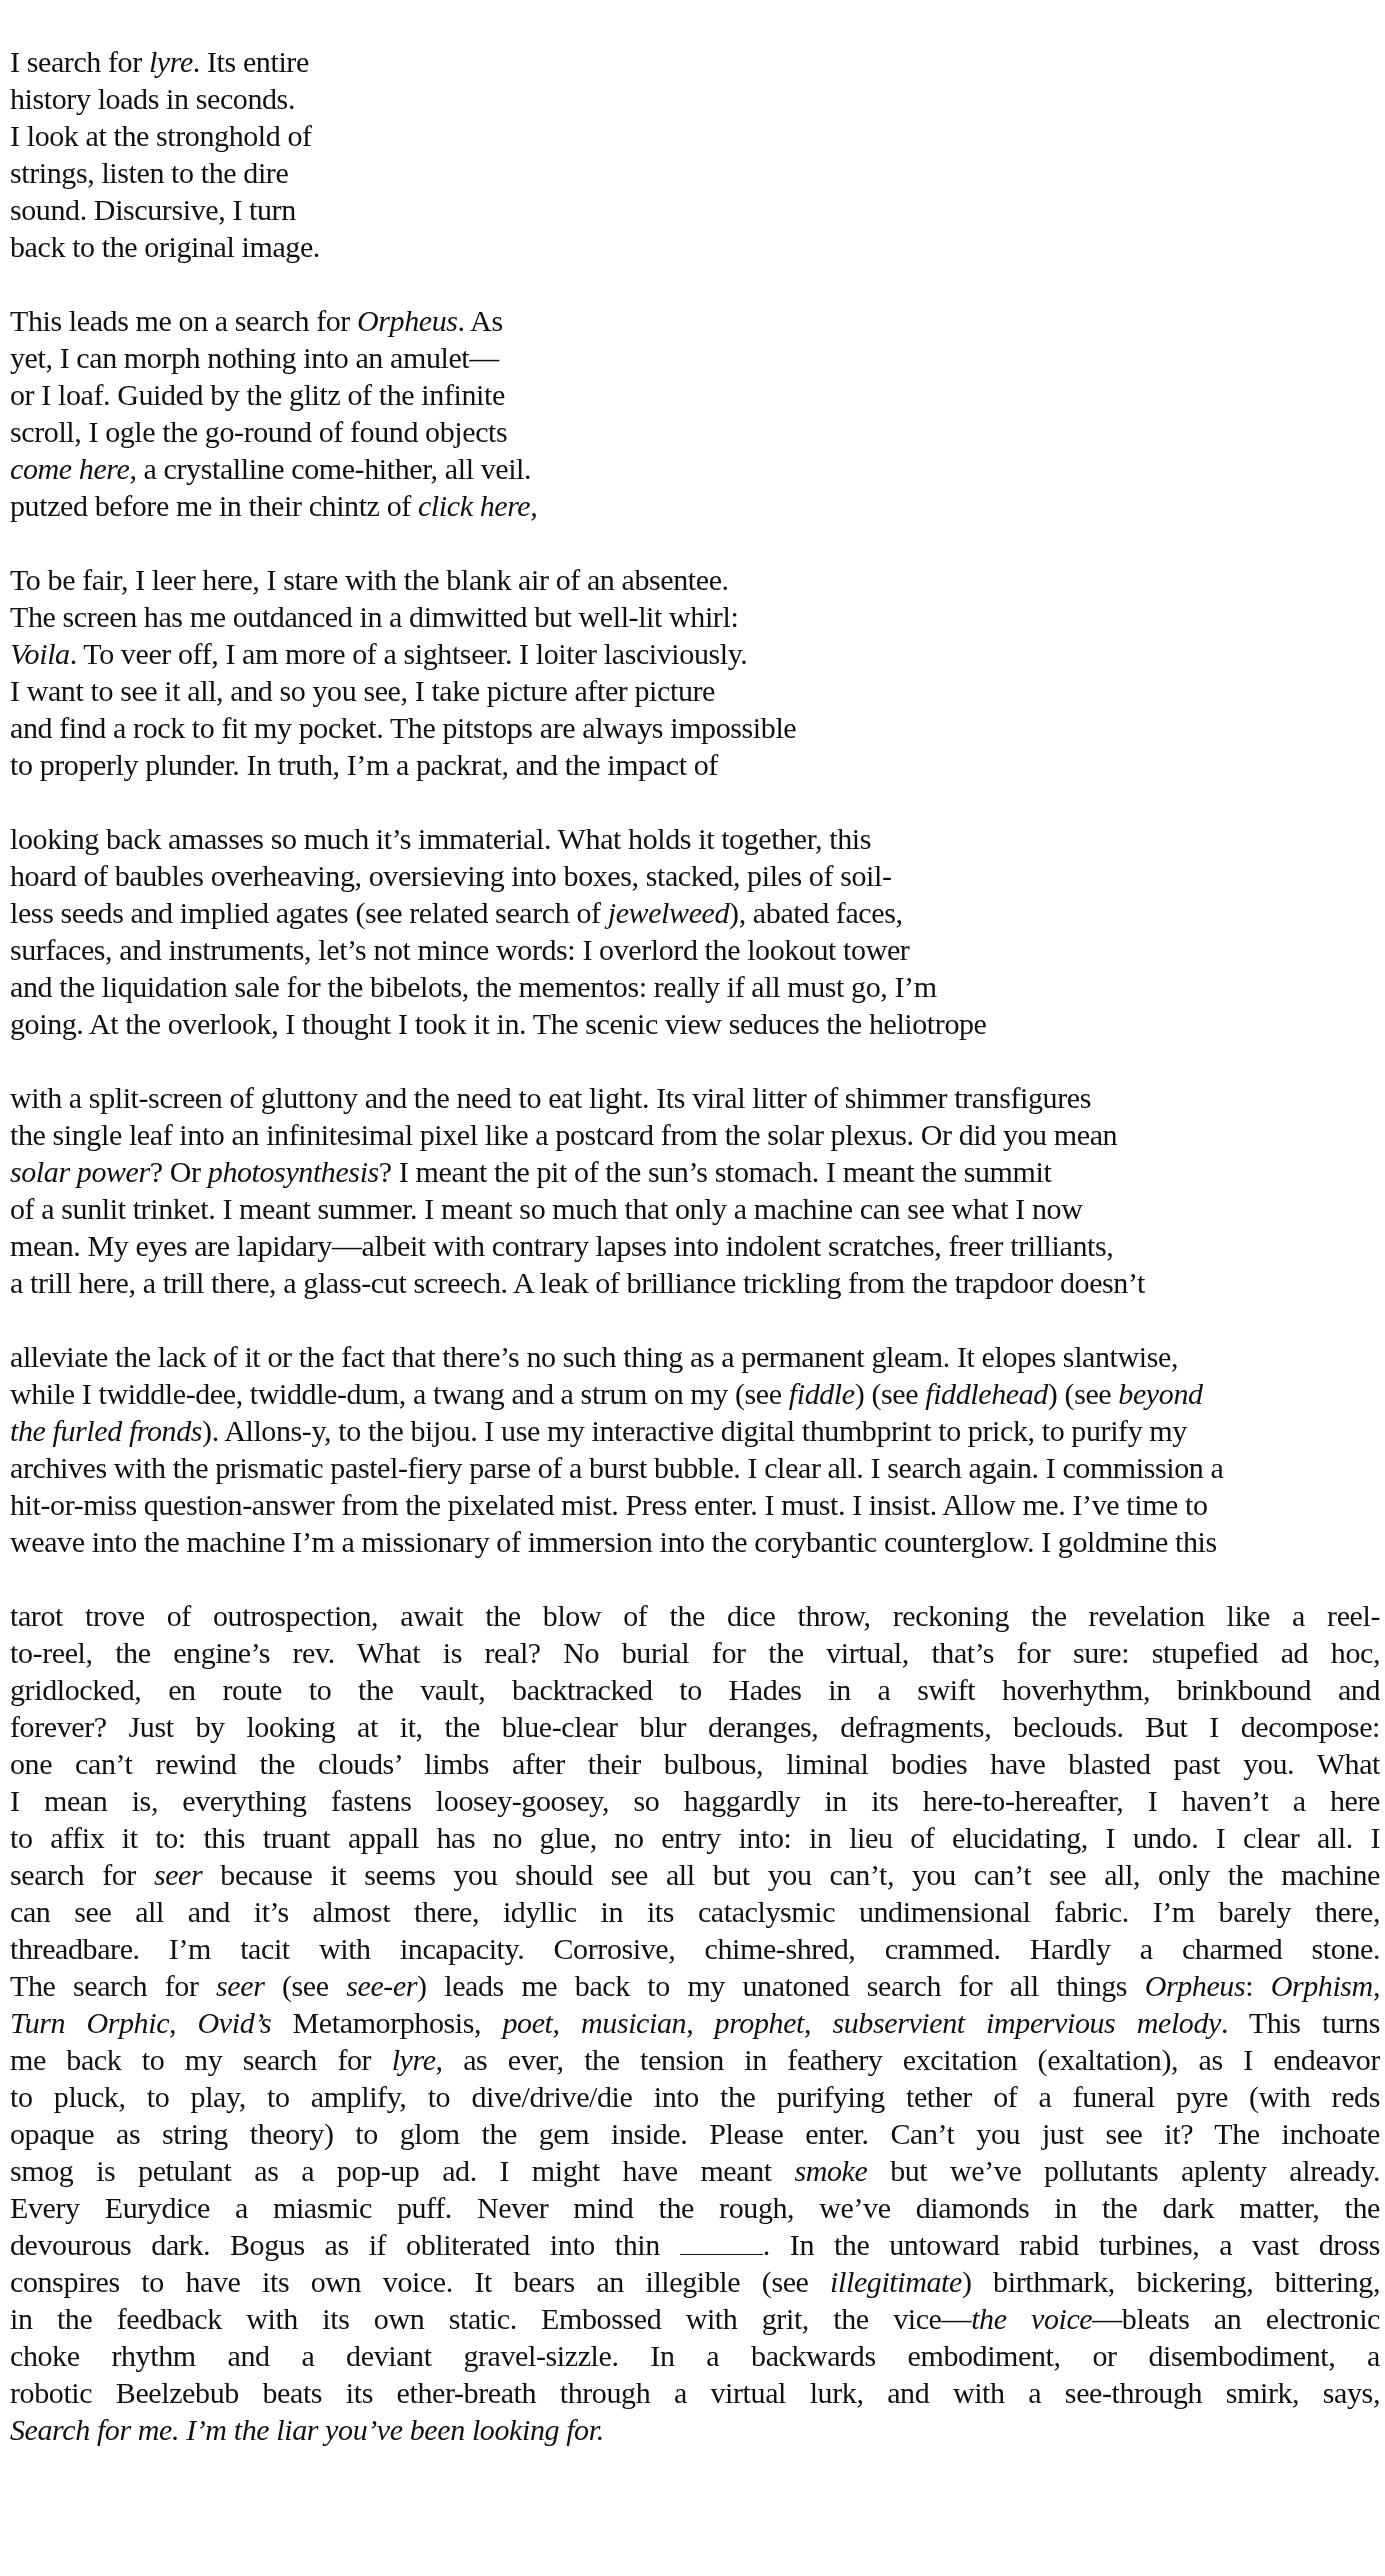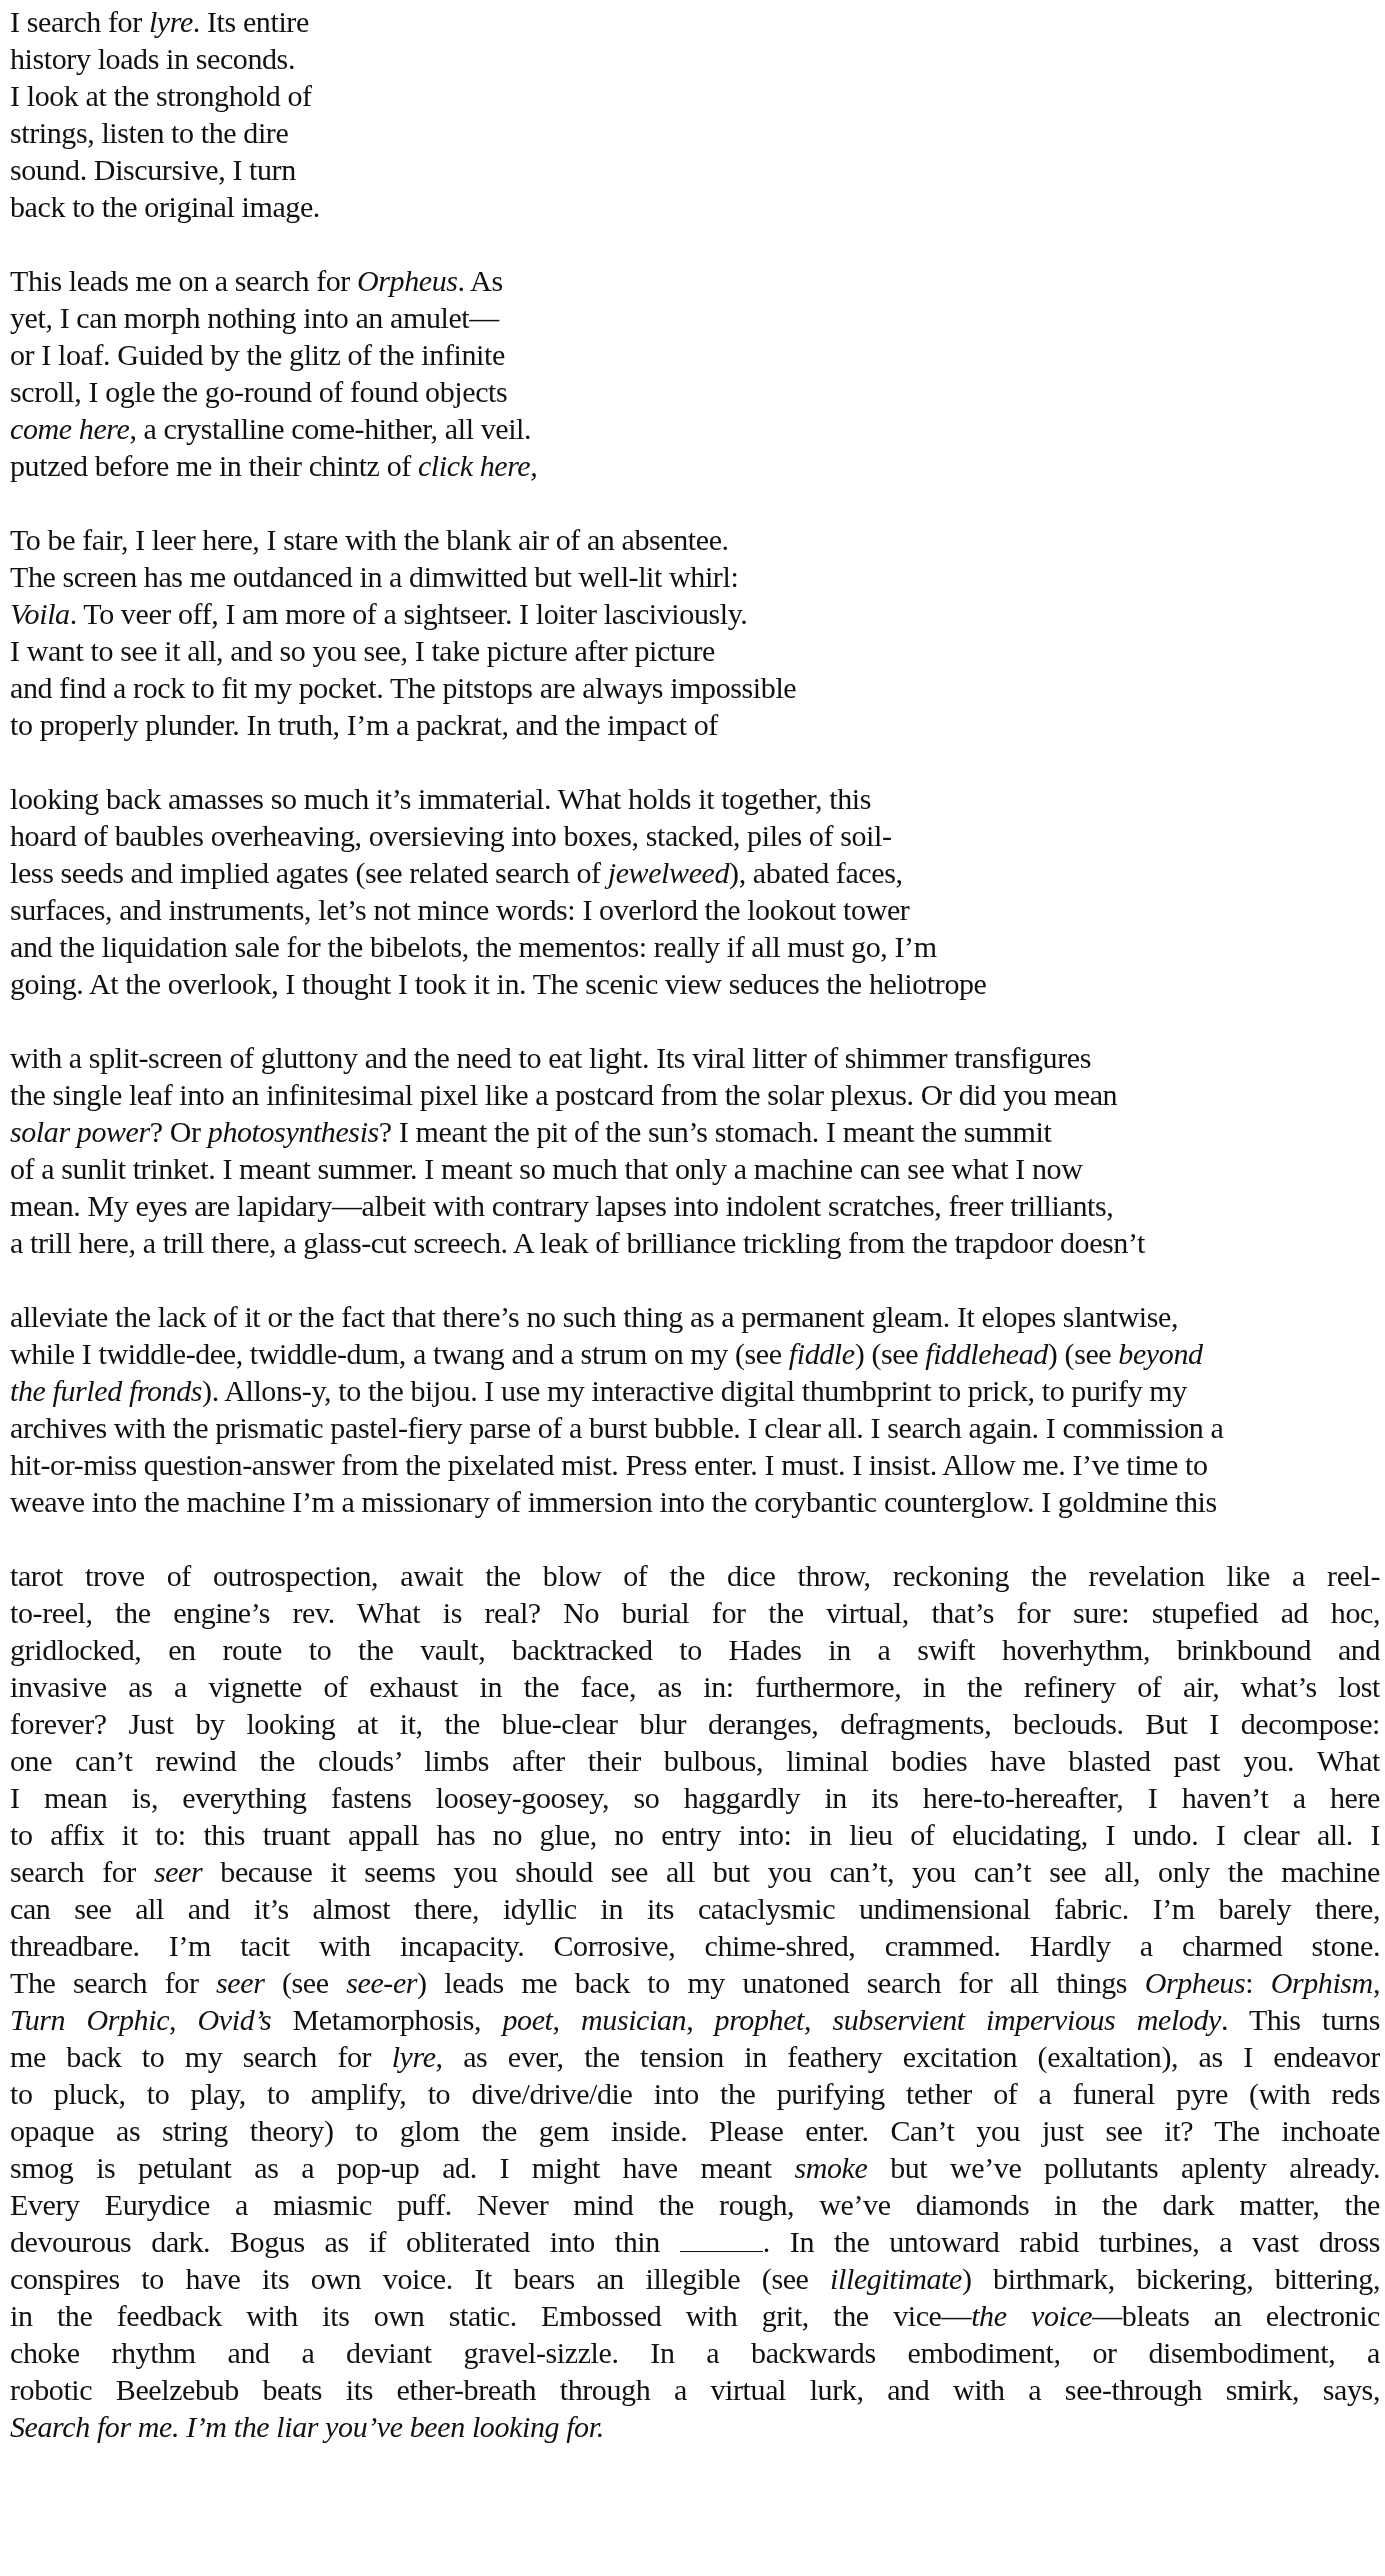--- a/index.html
+++ b/index.html
@@ -12,20 +12,21 @@
     height: 2576px;
     overflow: hidden;
     color: #111111;
     font-family: "Liberation Serif", "DejaVu Serif", serif;
   }
   .page {
     position: relative;
     padding: 2.8px 0 0 10px;
     width: 1375px;
     box-sizing: border-box;
+    margin-top: 40px;
   }
   .stanza {
     margin: 0 0 37px 0;
     font-size: 30px;
     line-height: 37px;
     letter-spacing: -0.4px;
   }
   .stanza .line {
     display: block;
     white-space: pre;
@@ -103,21 +104,20 @@
       <span class="line"><span>while I twiddle-dee, twiddle-dum, a twang and a strum on my (see </span><em class="it">fiddle</em><span>) (see </span><em class="it">fiddlehead</em><span>) (see </span><em class="it">beyond</em></span>
       <span class="line"><em class="it">the furled fronds</em><span>). Allons-y, to the bijou. I use my interactive digital thumbprint to prick, to purify my</span></span>
       <span class="line"><span>archives with the prismatic pastel-fiery parse of a burst bubble. I clear all. I search again. I commission a</span></span>
       <span class="line"><span>hit-or-miss question-answer from the pixelated mist. Press enter. I must. I insist. Allow me. I’ve time to</span></span>
       <span class="line last"><span>weave into the machine I’m a missionary of immersion into the corybantic counterglow. I goldmine this</span></span>
     </section>
     <section class="stanza justified">
       <span class="line"><span>tarot trove of outrospection, await the blow of the dice throw, reckoning the revelation like a reel-</span></span>
       <span class="line"><span>to-reel, the engine’s rev. What is real? No burial for the virtual, that’s for sure: stupefied ad hoc,</span></span>
       <span class="line"><span>gridlocked, en route to the vault, backtracked to Hades in a swift hoverhythm, brinkbound and</span></span>
-      <span class="line"><span>invasive as a vignette of exhaust in the face, as in: furthermore, in the refinery of air, what’s lost</span></span>
       <span class="line"><span>forever? Just by looking at it, the blue-clear blur deranges, defragments, beclouds. But I decompose:</span></span>
       <span class="line"><span>one can’t rewind the clouds’ limbs after their bulbous, liminal bodies have blasted past you. What</span></span>
       <span class="line"><span>I mean is, everything fastens loosey-goosey, so haggardly in its here-to-hereafter, I haven’t a here</span></span>
       <span class="line"><span>to affix it to: this truant appall has no glue, no entry into: in lieu of elucidating, I undo. I clear all. I</span></span>
       <span class="line"><span>search for </span><em class="it">seer</em><span> because it seems you should see all but you can’t, you can’t see all, only the machine</span></span>
       <span class="line"><span>can see all and it’s almost there, idyllic in its cataclysmic undimensional fabric. I’m barely there,</span></span>
       <span class="line"><span>threadbare. I’m tacit with incapacity. Corrosive, chime-shred, crammed. Hardly a charmed stone.</span></span>
       <span class="line"><span>The search for </span><em class="it">seer</em><span> (see </span><em class="it">see-er</em><span>) leads me back to my unatoned search for all things </span><em class="it">Orpheus</em><span>: </span><em class="it">Orphism</em><span>,</span></span>
       <span class="line"><em class="it">Turn Orphic</em><span>, </span><em class="it">Ovid’s</em><span> Metamorphosis, </span><em class="it">poet</em><span>, </span><em class="it">musician</em><span>, </span><em class="it">prophet</em><span>, </span><em class="it">subservient impervious melody</em><span>. This turns</span></span>
       <span class="line"><span>me back to my search for </span><em class="it">lyre</em><span>, as ever, the tension in feathery excitation (exaltation), as I endeavor</span></span>

